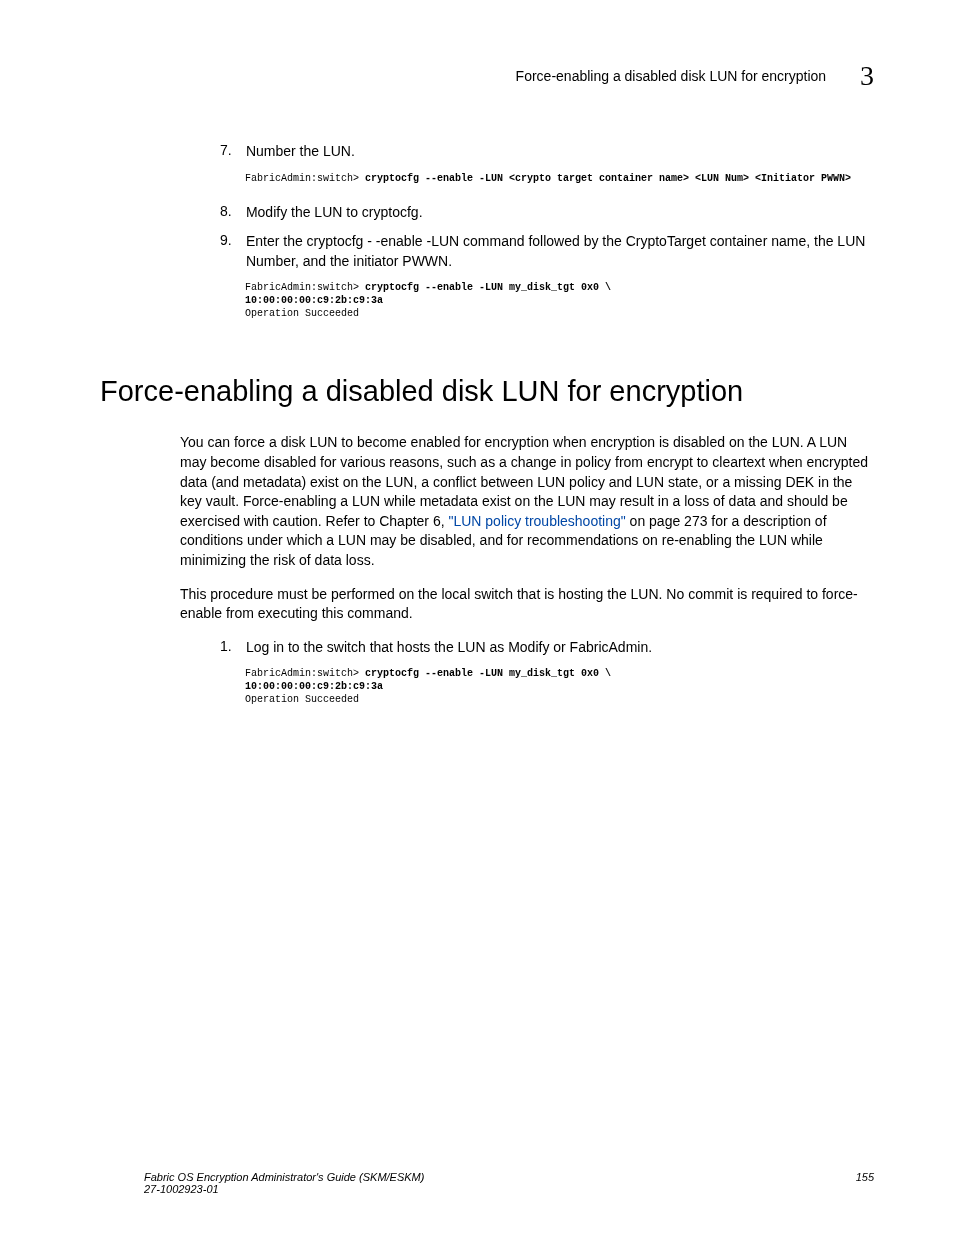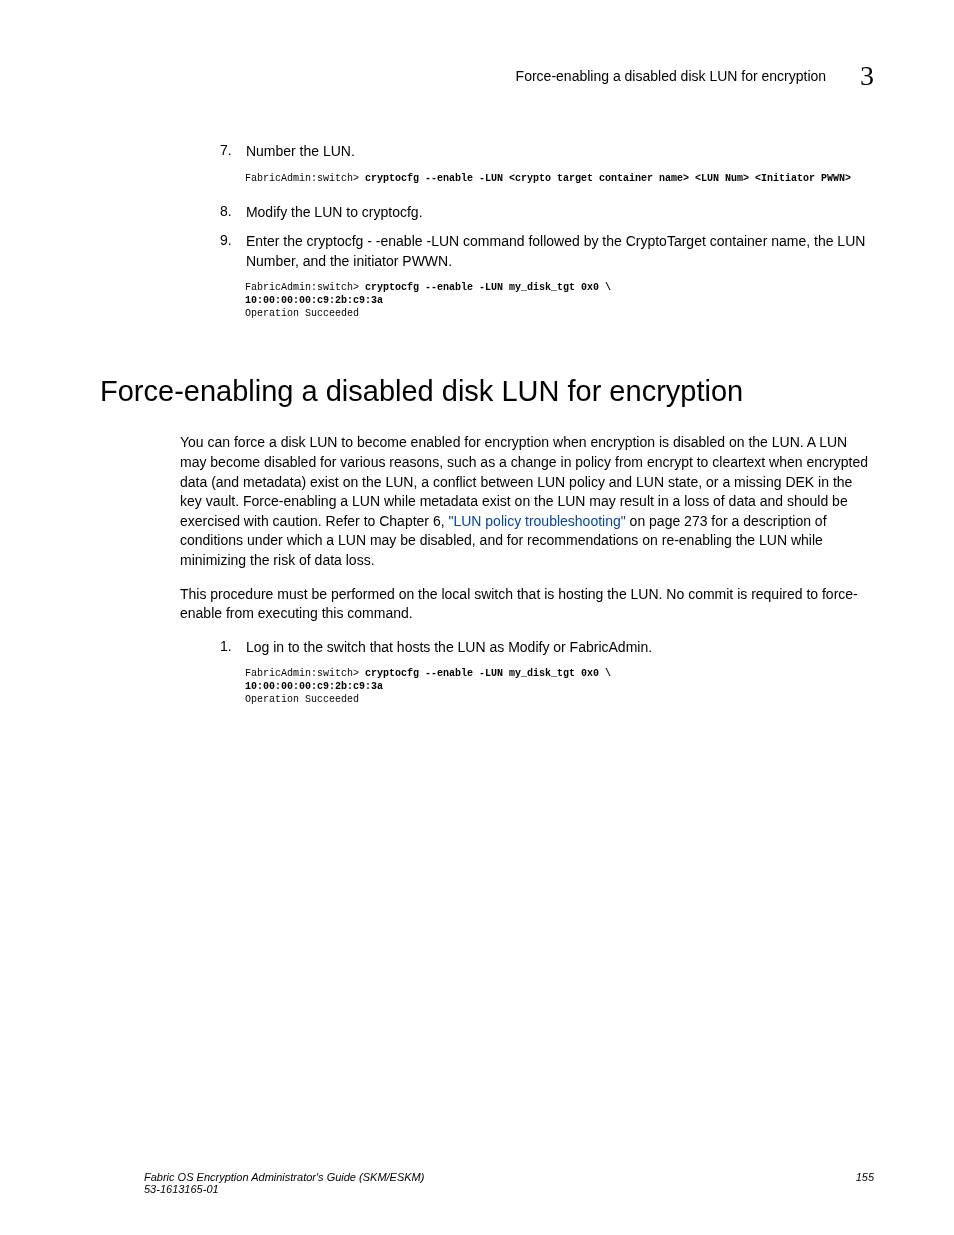--- a/index.html
+++ b/index.html
@@ -130,18 +130,18 @@
     <span class="text">Log in to the switch that hosts the LUN as Modify or FabricAdmin.</span>
   </div>
 
   <div class="codeblock"><span class="prompt">FabricAdmin:switch&gt; </span><span class="cmd">cryptocfg --enable -LUN my_disk_tgt 0x0 \
 10:00:00:00:c9:2b:c9:3a</span>
 <span>Operation Succeeded</span></div>
 
   <div class="footer">
     <div>
       <div>Fabric OS Encryption Administrator's Guide (SKM/ESKM)</div>
-      <div>53-1613165-01</div>
+      <div>27-1002923-01</div>
     </div>
     <div class="footer-right">155</div>
   </div>
 
 </div>
 
 </body></html>

